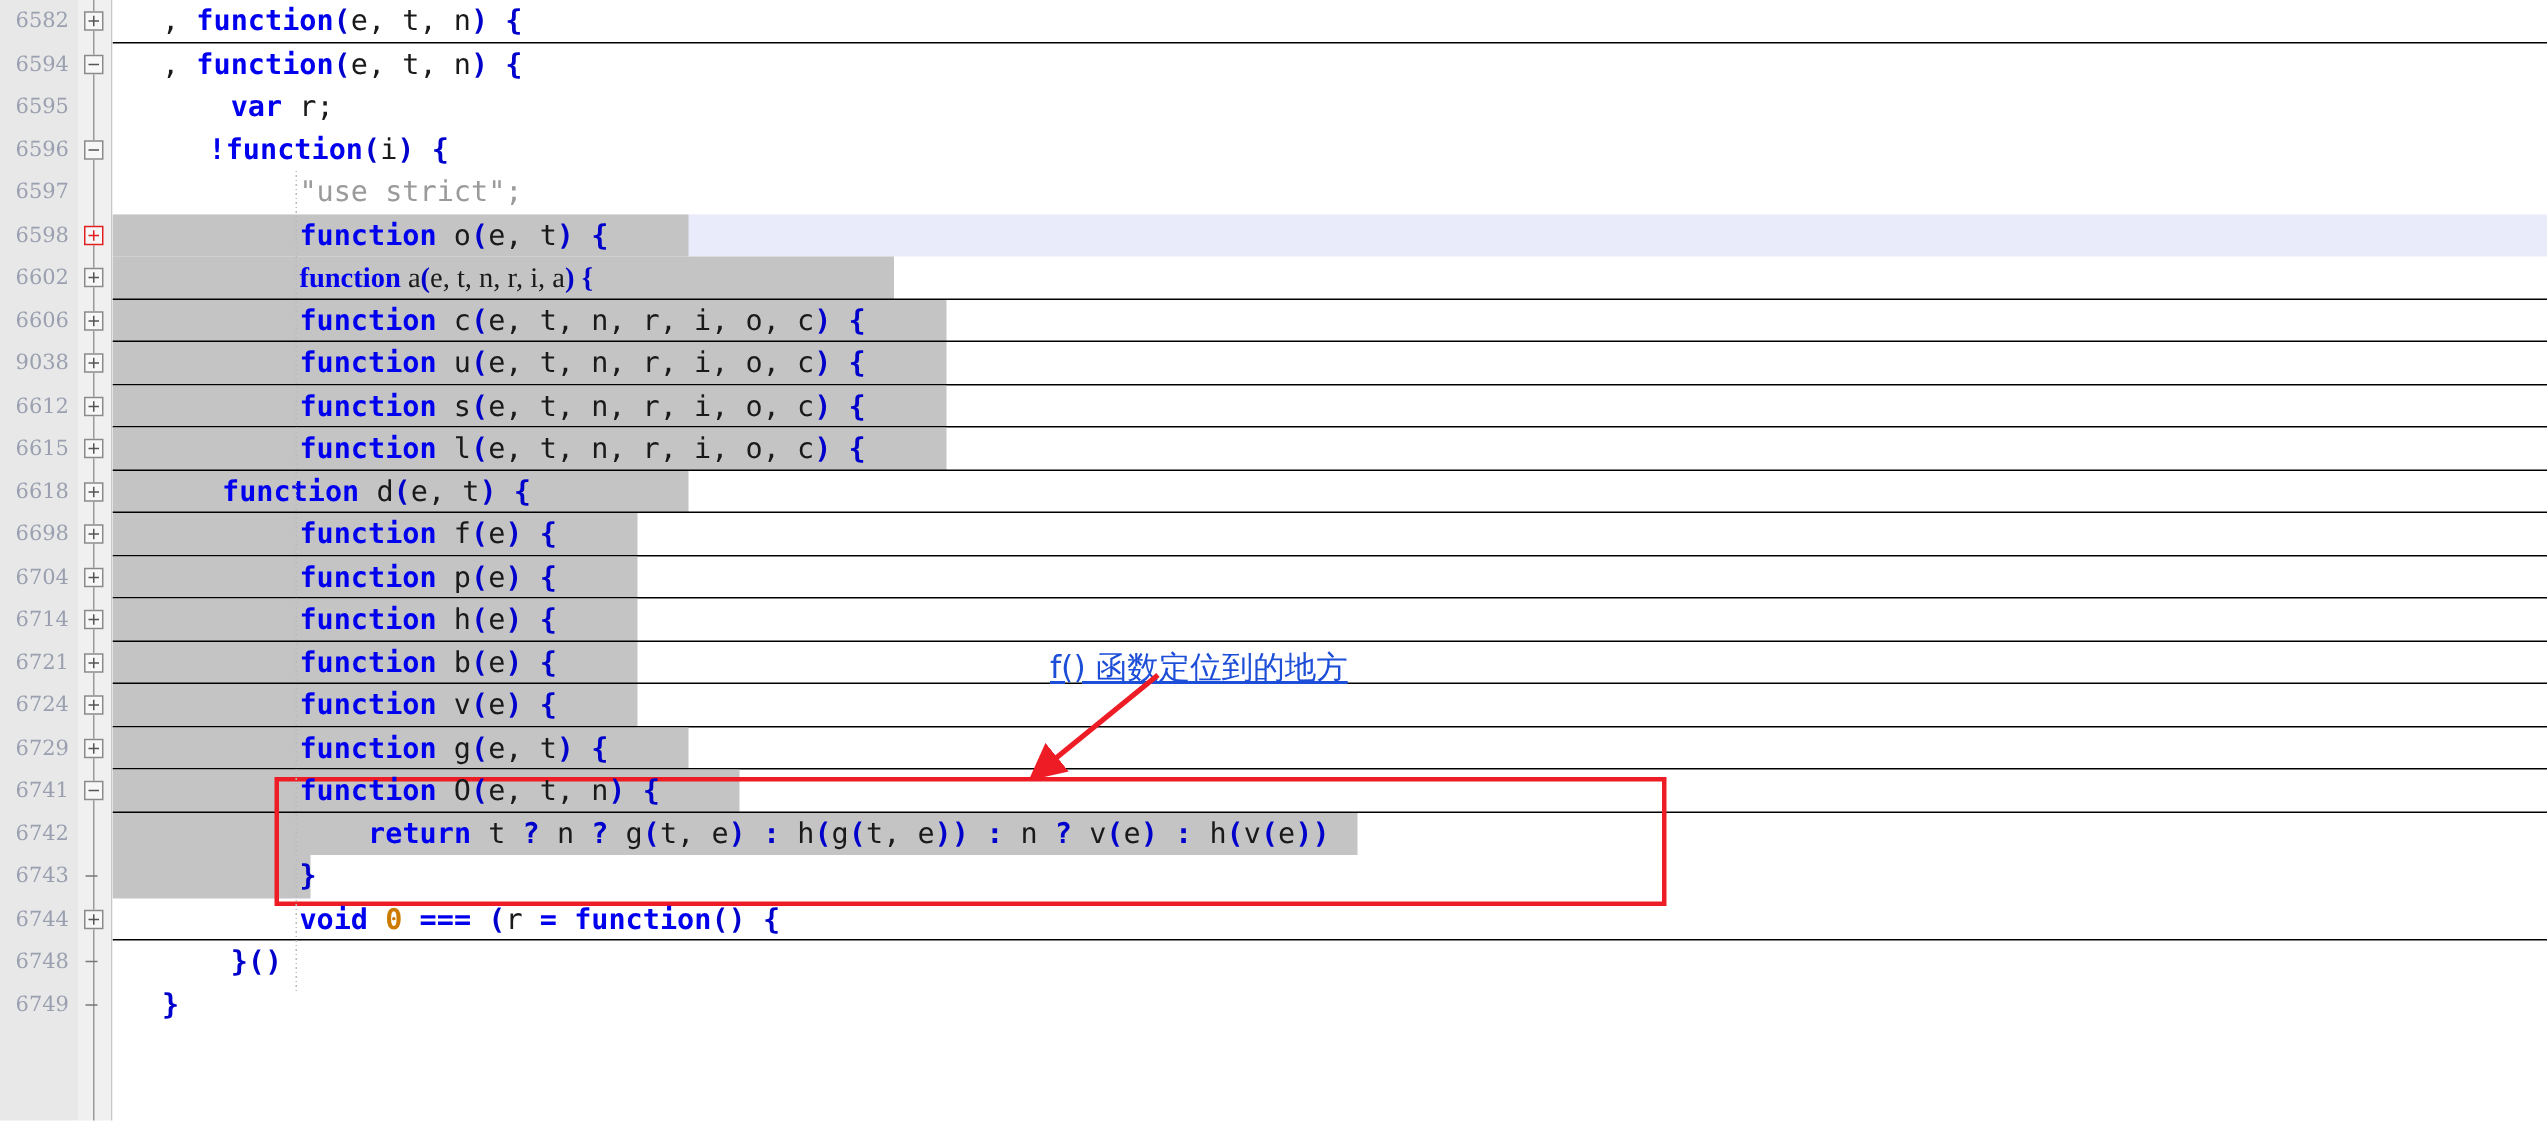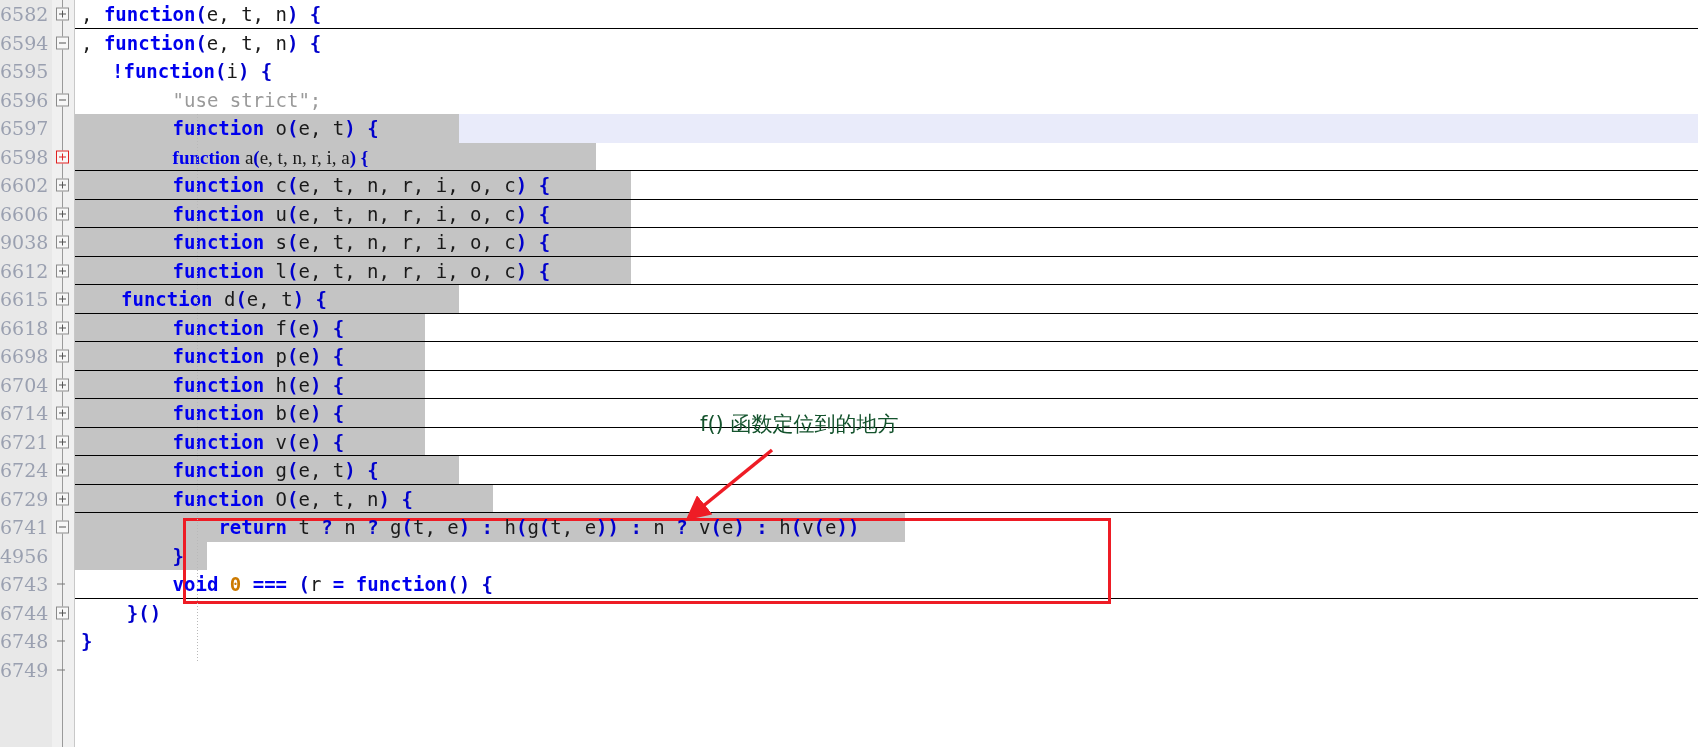--- a/index.html
+++ b/index.html
@@ -45,23 +45,24 @@
   }
 
   .row{
     height:28.5px;
     line-height:28.5px;
     position:relative;
     white-space:pre;
     font-size:19px;
   }
   #gutter .row{
+    text-align:right;
     padding-right:6px;
     color:#9aa0b0;
-    font-size:19px;
+    font-size:14px;
     font-family:"DejaVu Serif","Liberation Serif",serif;
     box-sizing:border-box;
   }
   #foldstrip .row{}
 
   
   .fold{
     position:absolute;
     left:4px;top:50%;
     transform:translateY(-50%);
@@ -102,45 +103,46 @@
     position:absolute;left:0;right:0;bottom:0;height:1px;background:#000;
   }
 
   
   .chip{
     position:absolute;
     top:0;bottom:0;
     background:#c4c4c4;
     z-index:0;
   }
-  .txt{position:relative;z-index:1;}
+  .txt{position:relative;z-index:1;margin-left:27px;}
 
   
   .kw{color:#0000ee;font-weight:bold;}
   .pn{color:#0000cc;font-weight:bold;}
   .id{color:#1a1a1a;}
   .str{color:#9a9a9a;}
   .num{color:#cc7a00;font-weight:bold;}
 
   
   .guide{
     position:absolute;top:0;bottom:0;width:1px;
     background:repeating-linear-gradient(to bottom,#b9b9b9 0 1px,transparent 1px 3px);
     z-index:3;
   }
 
   
   #overlay{position:absolute;inset:0;pointer-events:none;}
   #annot-text{
     position:absolute;
-    left:700px;top:410px;
-    color:#14532d;
+    left:700px;top:431px;
+    color:#1d4ed8;
     font-size:21px;
     font-family:"DejaVu Sans","Liberation Sans",sans-serif;
     white-space:pre;
+    text-decoration:underline;
   }
   #redbox{
     position:absolute;
     left:183px;top:518px;
     width:928px;height:86px;
     border:3px solid #ee1c25;
     box-sizing:border-box;
   }
   #arrow{position:absolute;left:660px;top:440px;}
 </style>
@@ -162,21 +164,21 @@
       <div class="row">6612</div>
       <div class="row">6615</div>
       <div class="row">6618</div>
       <div class="row">6698</div>
       <div class="row">6704</div>
       <div class="row">6714</div>
       <div class="row">6721</div>
       <div class="row">6724</div>
       <div class="row">6729</div>
       <div class="row">6741</div>
-      <div class="row">4956</div>
+      <div class="row">6742</div>
       <div class="row">6743</div>
       <div class="row">6744</div>
       <div class="row">6748</div>
       <div class="row">6749</div>
     </div>
 
   <div id="foldstrip">
       <div class="row"><span class="fold plus"></span></div>
       <div class="row"><span class="fold"></span></div>
       <div class="row"></div>
@@ -200,20 +202,21 @@
       <div class="row"><span class="fold tick"></span></div>
       <div class="row"><span class="fold plus"></span></div>
       <div class="row"><span class="fold tick"></span></div>
       <div class="row"><span class="fold tick"></span></div>
     </div>
 
   <div id="code">
     <div class="guide" style="left:122px;top:114px;bottom:86px;"></div>
   <div class="row"><span class="txt" style="padding-left: 6px;"><span class="id">, </span><span class="kw">function</span><span class="pn">(</span><span class="id">e, t, n</span><span class="pn">)</span><span class="id"> </span><span class="pn">{</span></span><div class="sep"></div></div>
       <div class="row"><span class="txt" style="padding-left: 6px;"><span class="id">, </span><span class="kw">function</span><span class="pn">(</span><span class="id">e, t, n</span><span class="pn">)</span><span class="id"> </span><span class="pn">{</span></span></div>
+      <div class="row"><span class="txt" style="padding-left: 51.8px;"><span class="kw">var</span><span class="id"> r;</span></span></div>
       <div class="row"><span class="txt" style="padding-left: 37px;"><span class="kw">!</span><span class="kw">function</span><span class="pn">(</span><span class="id">i</span><span class="pn">)</span><span class="id"> </span><span class="pn">{</span></span></div>
       <div class="row"><span class="txt" style="padding-left: 97.6px;"><span class="str">"use strict";</span></span></div>
       <div class="row hl-line"><div class="chip" style="left: 0px; width: 383.85px;"></div><span class="txt" style="padding-left: 97.6px;"><span class="kw">function</span><span class="id"> o</span><span class="pn">(</span><span class="id">e, t</span><span class="pn">)</span><span class="id"> </span><span class="pn">{</span></span></div>
       <div class="row"><div class="chip" style="left: 0px; width: 521.25px;"></div><span class="txt" style="padding-left: 97.6px; font-family: Liberation Serif, serif;"><span class="kw">function</span><span class="id"> a</span><span class="pn">(</span><span class="id">e, t, n, r, i, a</span><span class="pn">)</span><span class="id"> </span><span class="pn">{</span></span><div class="sep"></div></div>
       <div class="row"><div class="chip" style="left: 0px; width: 555.6px;"></div><span class="txt" style="padding-left: 97.6px;"><span class="kw">function</span><span class="id"> c</span><span class="pn">(</span><span class="id">e, t, n, r, i, o, c</span><span class="pn">)</span><span class="id"> </span><span class="pn">{</span></span><div class="sep"></div></div>
       <div class="row"><div class="chip" style="left: 0px; width: 555.6px;"></div><span class="txt" style="padding-left: 97.6px;"><span class="kw">function</span><span class="id"> u</span><span class="pn">(</span><span class="id">e, t, n, r, i, o, c</span><span class="pn">)</span><span class="id"> </span><span class="pn">{</span></span><div class="sep"></div></div>
       <div class="row"><div class="chip" style="left: 0px; width: 555.6px;"></div><span class="txt" style="padding-left: 97.6px;"><span class="kw">function</span><span class="id"> s</span><span class="pn">(</span><span class="id">e, t, n, r, i, o, c</span><span class="pn">)</span><span class="id"> </span><span class="pn">{</span></span><div class="sep"></div></div>
       <div class="row"><div class="chip" style="left: 0px; width: 555.6px;"></div><span class="txt" style="padding-left: 97.6px;"><span class="kw">function</span><span class="id"> l</span><span class="pn">(</span><span class="id">e, t, n, r, i, o, c</span><span class="pn">)</span><span class="id"> </span><span class="pn">{</span></span><div class="sep"></div></div>
       <div class="row"><div class="chip" style="left: 0px; width: 383.85px;"></div><span class="txt" style="padding-left: 46px;"><span class="kw">function</span><span class="id"> d</span><span class="pn">(</span><span class="id">e, t</span><span class="pn">)</span><span class="id"> </span><span class="pn">{</span></span><div class="sep"></div></div>
       <div class="row"><div class="chip" style="left: 0px; width: 349.5px;"></div><span class="txt" style="padding-left: 97.6px;"><span class="kw">function</span><span class="id"> f</span><span class="pn">(</span><span class="id">e</span><span class="pn">)</span><span class="id"> </span><span class="pn">{</span></span><div class="sep"></div></div>

